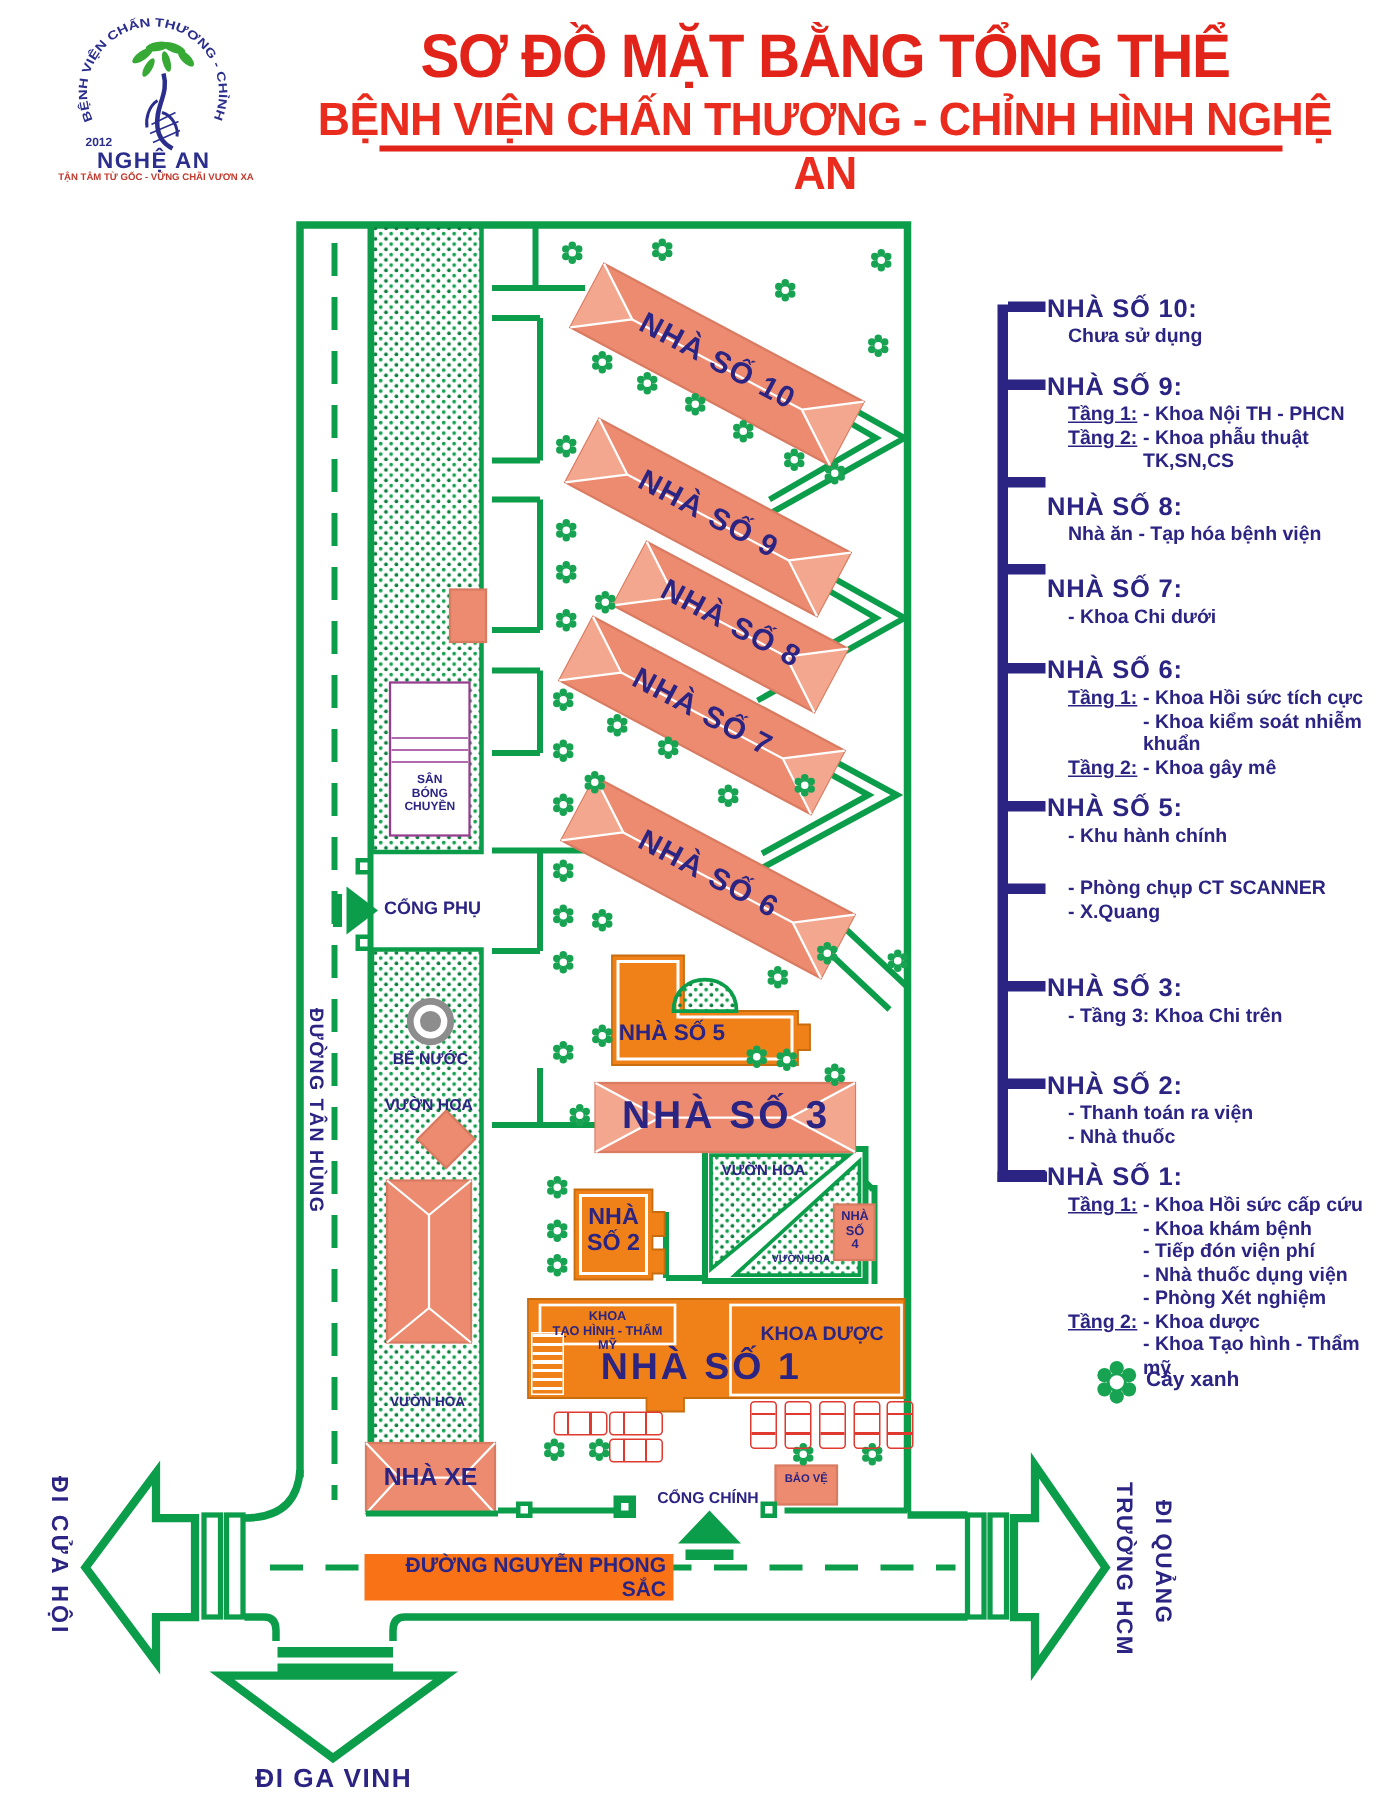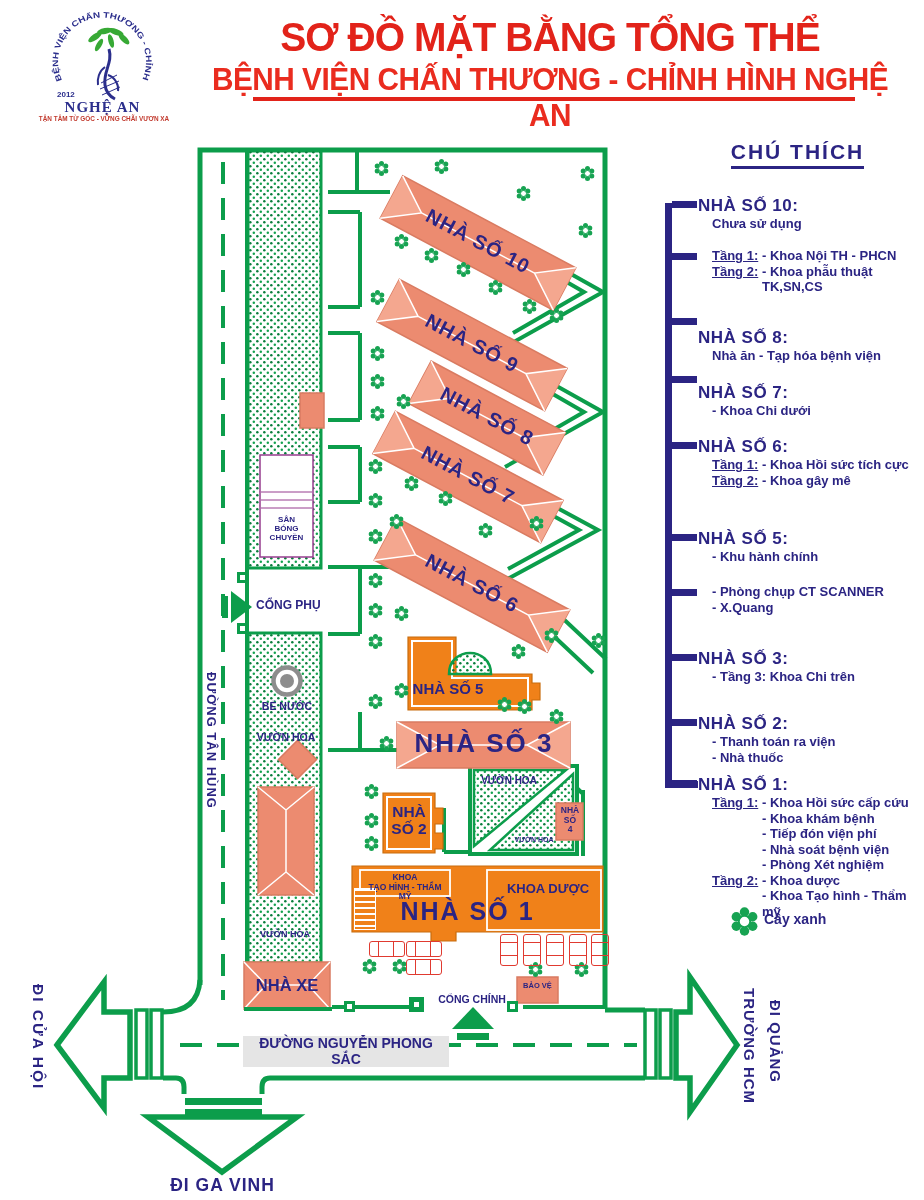--- a/index.html
+++ b/index.html
@@ -5,21 +5,21 @@
   html,body{margin:0;padding:0;background:#fff;}
   .page{position:relative;width:924px;height:1200px;background:#fff;overflow:hidden;
         font-family:"Liberation Sans", sans-serif;}
   svg text{font-family:"Liberation Sans", sans-serif;}
   .hdr-line1{position:absolute;left:176px;top:14px;width:748px;text-align:center;
              font-size:41px;font-weight:800;color:#E2231A;letter-spacing:-1px;transform:scaleX(.95);}
   .hdr-line2{position:absolute;left:176px;top:62px;width:748px;text-align:center;
              font-size:31px;font-weight:800;color:#EA2C1F;letter-spacing:-.5px;transform:scaleX(.96);}
   .hdr-underline{position:absolute;left:253px;top:97px;width:602px;height:4px;background:#E2231A;}
   .logo-nghean{position:absolute;left:40px;top:99px;width:125px;text-align:center;
-               font-size:15px;font-weight:800;color:#2B2E8C;letter-spacing:1px;font-family:Liberation Serif, serif;}
+               font-size:15px;font-weight:800;color:#2B2E8C;letter-spacing:1px;}
   .logo-tagline{position:absolute;left:20px;top:115px;width:168px;text-align:center;
                 font-size:6.4px;font-weight:bold;color:#C23A2E;}
   .lbl{position:absolute;font-weight:bold;color:#2B2483;line-height:1.12;}
   .ctr{text-align:center;}
   .vtext{writing-mode:vertical-rl;}
   .legend-title{position:absolute;left:700px;top:140px;width:195px;text-align:center;}
   .legend-title span{display:inline-block;font-size:21px;font-weight:800;color:#2B2483;
                      letter-spacing:2px;border-bottom:3px solid #2B2483;padding-bottom:2px;}
   .lg-bracket{position:absolute;left:665px;top:203px;width:7px;height:585px;background:#2B2483;}
   .lg-arm{position:absolute;left:665px;top:781px;width:33px;height:7px;background:#2B2483;}
@@ -32,21 +32,21 @@
         box-shadow:0 -5px 0 -1px #17A352,4.3px -2.5px 0 -1px #17A352,4.3px 2.5px 0 -1px #17A352,
                    0 5px 0 -1px #17A352,-4.3px 2.5px 0 -1px #17A352,-4.3px -2.5px 0 -1px #17A352;}
   .car-h{position:absolute;width:34px;height:14px;border:1.6px solid #E03A30;border-radius:3px;background:
      linear-gradient(90deg,transparent 0 8px,#E03A30 8px 9.5px,transparent 9.5px 23px,#E03A30 23px 24.5px,transparent 24.5px);}
   .car-v{position:absolute;width:16px;height:30px;border:1.6px solid #E03A30;border-radius:3px;background:
      linear-gradient(180deg,transparent 0 7px,#E03A30 7px 8.5px,transparent 8.5px 20px,#E03A30 20px 21.5px,transparent 21.5px);}
   .stairs{position:absolute;left:354px;top:888px;width:20px;height:40px;border:1.5px solid #fff;
           background:repeating-linear-gradient(180deg,#fff 0 2px,#F08119 2px 6px);}
   .diag-lbl{position:absolute;width:180px;text-align:center;font-weight:800;color:#2B2483;
             font-size:20px;white-space:nowrap;transform:rotate(28deg);letter-spacing:1px;}
-  .white-bg{background:#e5e5e5;padding:0 5px;}
+  .white-bg{background:#f97316;padding:0 5px;text-align:right;}
 </style>
 </head>
 <body>
 
 <div class="page">
 
   <div>
     <div class="hdr-line1">SƠ ĐỒ MẶT BẰNG TỔNG THỂ</div>
     <div class="hdr-line2">BỆNH VIỆN CHẤN THƯƠNG - CHỈNH HÌNH NGHỆ AN</div>
     <div class="hdr-underline"></div>
@@ -282,33 +282,31 @@
   <div class="lbl ctr" style="left:489px;top:882px;width:118px;font-size:13px">KHOA DƯỢC</div>
   <div class="lbl ctr" style="left:395px;top:897px;width:145px;font-size:25px;letter-spacing:2px">NHÀ SỐ 1</div>
   <div class="lbl ctr" style="left:517px;top:982px;width:41px;font-size:7.5px">BẢO VỆ</div>
   <div class="lbl ctr" style="left:438px;top:994px;width:68px;font-size:10.5px">CỔNG CHÍNH</div>
   <div class="lbl ctr white-bg" style="left:243px;top:1036px;width:196px;font-size:14px">ĐƯỜNG NGUYỄN PHONG SẮC</div>
   <div class="lbl vtext" style="left:30px;top:984px;font-size:15.5px;letter-spacing:2px">ĐI CỬA HỘI</div>
   <div class="lbl ctr" style="left:160px;top:1176px;width:125px;font-size:17.5px;letter-spacing:1px">ĐI GA VINH</div>
   <div class="lbl vtext" style="left:766px;top:1000px;font-size:15px;letter-spacing:1px">ĐI QUẢNG</div>
   <div class="lbl vtext" style="left:740px;top:988px;font-size:15px;letter-spacing:1px">TRƯỜNG HCM</div>
 
-  <div class="legend-title">
-    <span>CHÚ THÍCH</span>
-  </div>
   <div class="lg-bracket"></div>
   <div class="lg-arm"></div>
   <div id="legend-items">
       <div class="lg-item" style="top: 196px;">
         <div class="lg-title">NHÀ SỐ 10:</div>
         <div class="lg-line">
           <span>Chưa sử dụng</span>
         </div>
       </div>
       <div class="lg-item" style="top: 248px;">
+        <div class="lg-title">NHÀ SỐ 9:</div>
         <div class="lg-line">
           <span class="lg-pre">Tầng 1:</span>
           <span>- Khoa Nội TH - PHCN</span>
         </div>
         <div class="lg-line">
           <span class="lg-pre">Tầng 2:</span>
           <span>- Khoa phẫu thuật TK,SN,CS</span>
         </div>
       </div>
       <div class="lg-item" style="top: 328px;">
@@ -323,20 +321,24 @@
           <span>- Khoa Chi dưới</span>
         </div>
       </div>
       <div class="lg-item" style="top: 437px;">
         <div class="lg-title">NHÀ SỐ 6:</div>
         <div class="lg-line">
           <span class="lg-pre">Tầng 1:</span>
           <span>- Khoa Hồi sức tích cực</span>
         </div>
         <div class="lg-line">
+          <span class="lg-pre"></span>
+          <span>- Khoa kiểm soát nhiễm khuẩn</span>
+        </div>
+        <div class="lg-line">
           <span class="lg-pre">Tầng 2:</span>
           <span>- Khoa gây mê</span>
         </div>
       </div>
       <div class="lg-item" style="top: 529px;">
         <div class="lg-title">NHÀ SỐ 5:</div>
         <div class="lg-line">
           <span>- Khu hành chính</span>
         </div>
       </div>
@@ -372,21 +374,21 @@
         <div class="lg-line">
           <span class="lg-pre"></span>
           <span>- Khoa khám bệnh</span>
         </div>
         <div class="lg-line">
           <span class="lg-pre"></span>
           <span>- Tiếp đón viện phí</span>
         </div>
         <div class="lg-line">
           <span class="lg-pre"></span>
-          <span>- Nhà soát bệnh viện</span>
+          <span>- Nhà thuốc dụng viện</span>
         </div>
         <div class="lg-line">
           <span class="lg-pre"></span>
           <span>- Phòng Xét nghiệm</span>
         </div>
         <div class="lg-line">
           <span class="lg-pre">Tầng 2:</span>
           <span>- Khoa dược</span>
         </div>
         <div class="lg-line">

